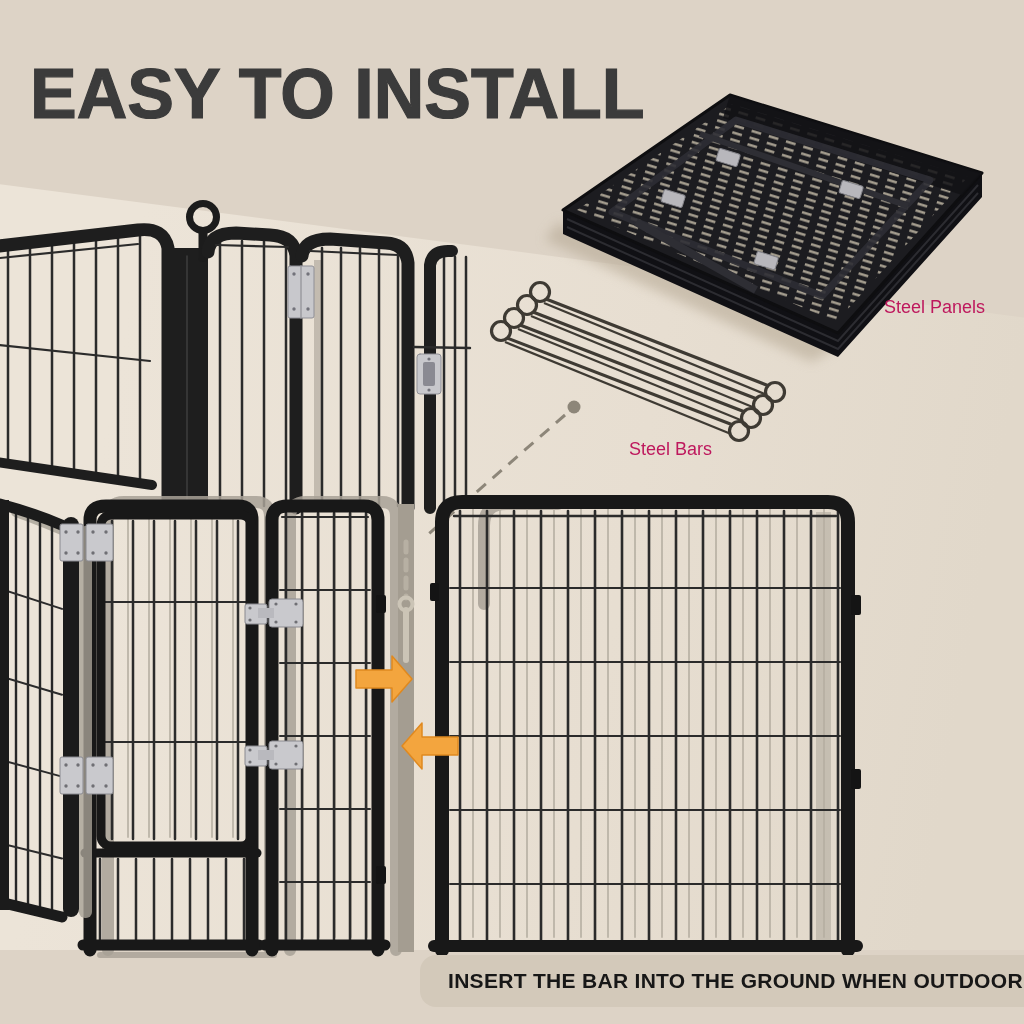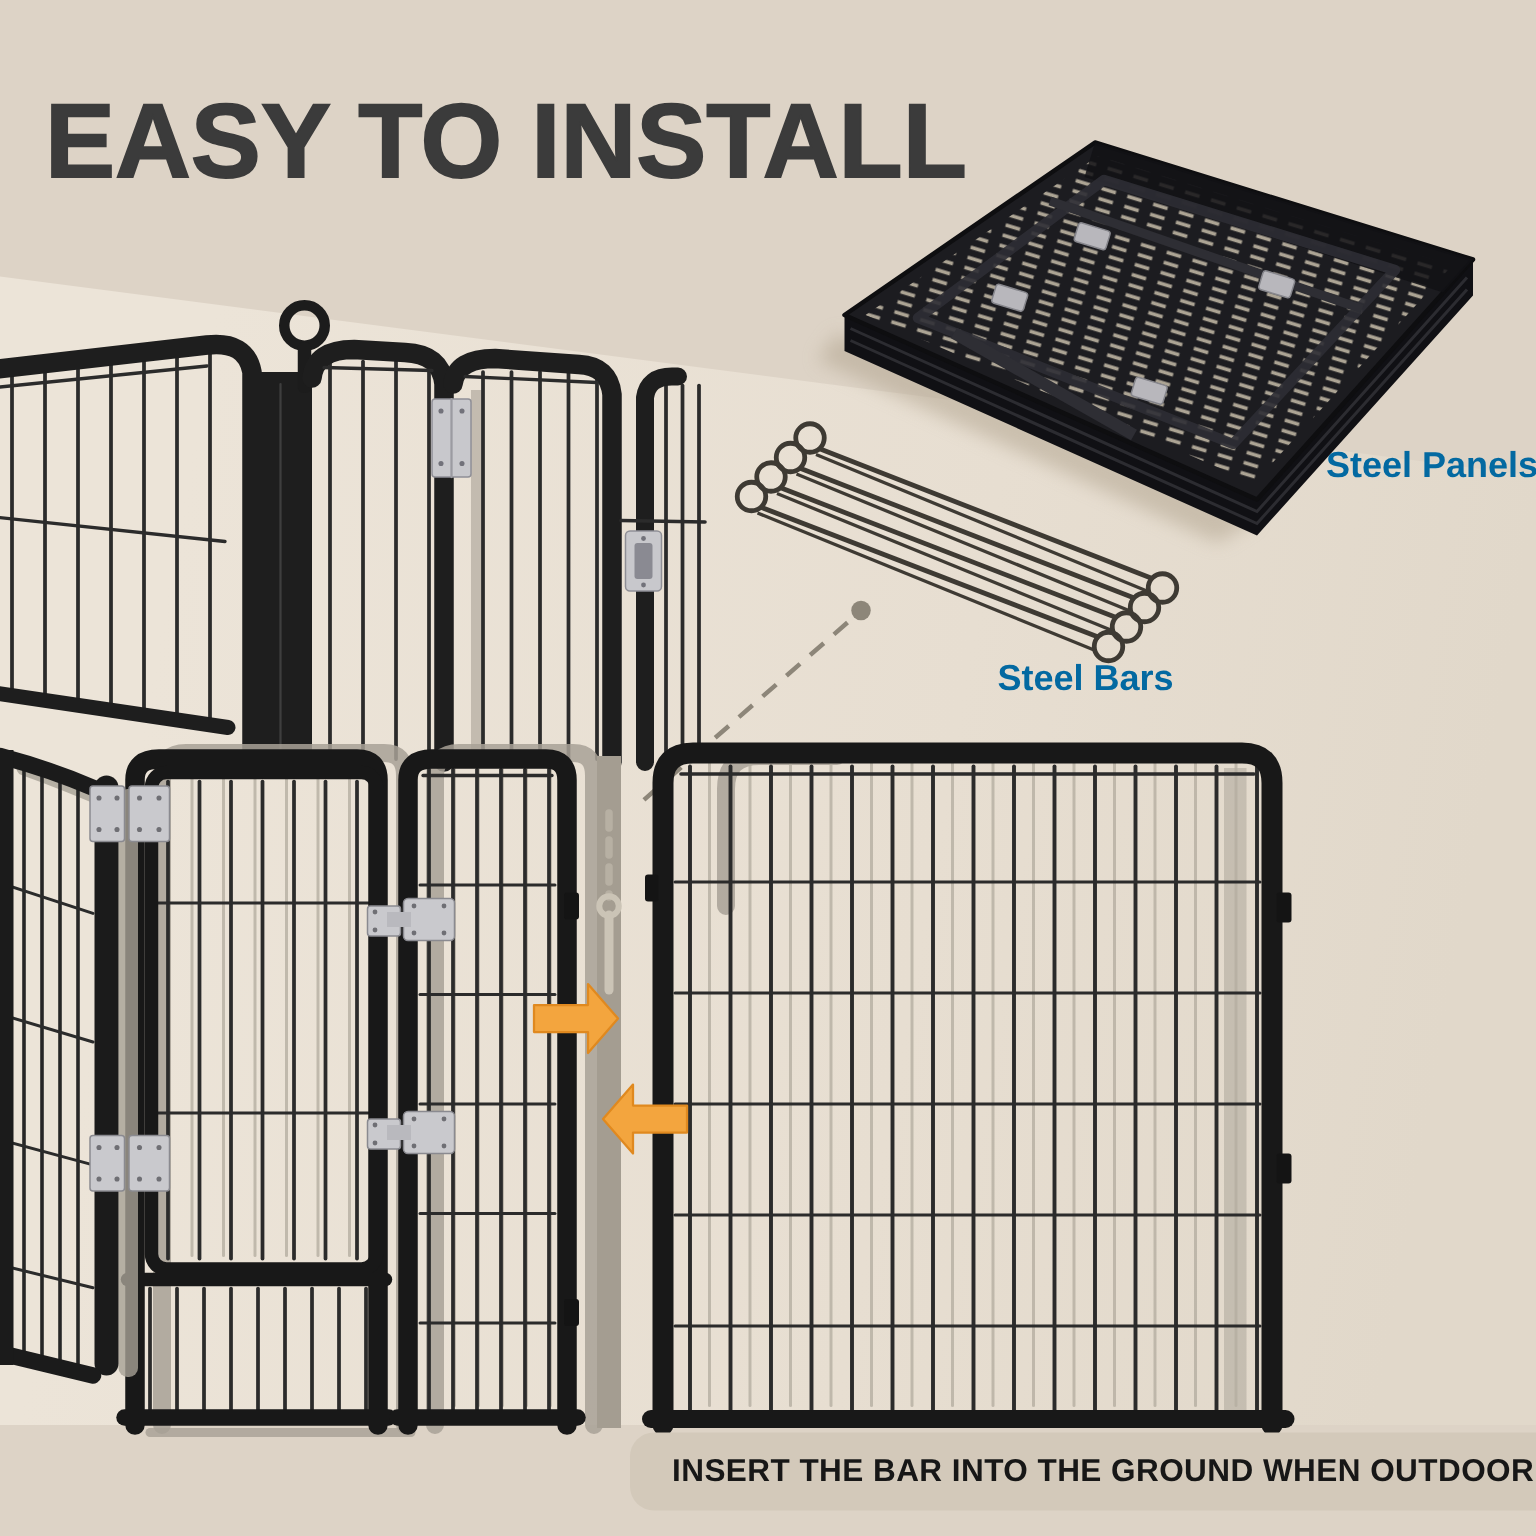--- a/index.html
+++ b/index.html
@@ -15,24 +15,24 @@
   .bg-lower{
     position:absolute;left:0;top:950px;width:1024px;height:74px;background:#ddd3c6;
   }
   svg.scene{position:absolute;left:0;top:0;}
   .page-title{
     position:absolute;left:30px;top:54px;
     font-size:70px;font-weight:800;letter-spacing:0px;color:#3b3b3b;
     -webkit-text-stroke:1.2px #3b3b3b;white-space:nowrap;
   }
   .part-label{
-    position:absolute;font-size:24px;font-weight:700;color:#0369a1;white-space:nowrap;
+    position:absolute;font-size:18px;font-weight:400;color:#be185d;white-space:nowrap;
   }
   .lbl-panels{left:884px;top:297px;}
-  .lbl-bars{left:665px;top:439px;}
+  .lbl-bars{left:629px;top:439px;}
   .banner{
     position:absolute;left:420px;top:955px;width:640px;height:52px;
     background:#d3c9ba;border-radius:16px;
     font-size:21px;font-weight:700;color:#171717;letter-spacing:.3px;
     line-height:52px;padding-left:28px;box-sizing:border-box;white-space:nowrap;
   }
 </style>
 </head>
 <body>
 

